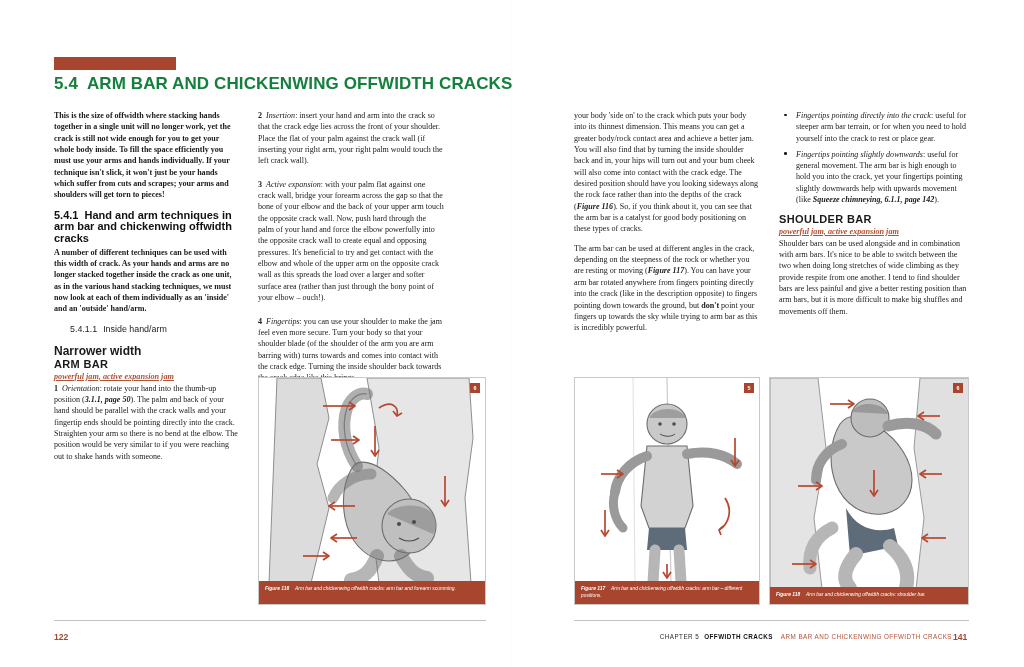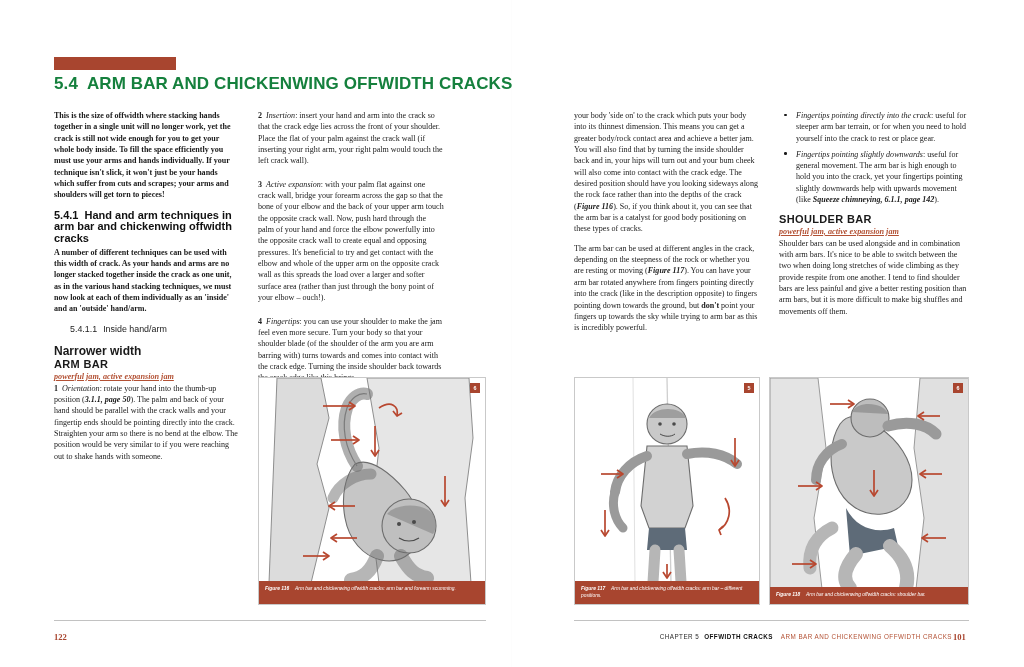--- a/index.html
+++ b/index.html
@@ -101,21 +101,21 @@
   #fig117{left:574px;top:377px;width:186px;height:228px;}
   #fig117 .cap{height:23px;}
   #fig118{left:769px;top:377px;width:200px;height:228px;}
   #fig118 .cap{height:17px;}
 
   
   .foot-rule{position:absolute;height:0.8px;background:#c2c2c2;}
   #fr-left{left:54px;top:620px;width:432px;}
   #fr-right{left:574px;top:620px;width:395px;}
   .folio{
-    position:absolute;font-family:Liberation Serif, serif;
+    position:absolute;font-family:Liberation Sans, sans-serif;
     font-weight:bold;font-size:8.6px;color:#a8452f;top:632px;
   }
   #folio-left{left:54px;}
   #folio-right{left:953px;}
   .runhead{
     position:absolute;top:633px;right:72px;
     font-family:"Liberation Sans", sans-serif;
     font-size:6.3px;letter-spacing:.45px;white-space:nowrap;
   }
   .runhead .ch{color:#2b2b2b;}
@@ -321,18 +321,18 @@
     </div>
     <div class="badge" style="right:5px;top:5px;">6</div>
     <div class="cap">
       <span class="lbl">Figure 118</span><span class="txt">Arm bar and chickenwing offwidth cracks: shoulder bar.</span>
     </div>
   </div>
 
   <div class="foot-rule" id="fr-left"></div>
   <div class="foot-rule" id="fr-right"></div>
   <div class="folio" id="folio-left">122</div>
-  <div class="folio" id="folio-right">101</div>
+  <div class="folio" id="folio-right">141</div>
   <div class="runhead">
     <span class="ch">CHAPTER 5</span><span class="strong">OFFWIDTH CRACKS</span><span class="sect">ARM BAR AND CHICKENWING OFFWIDTH CRACKS</span>
   </div>
 
 </div>
 
 </body></html>

